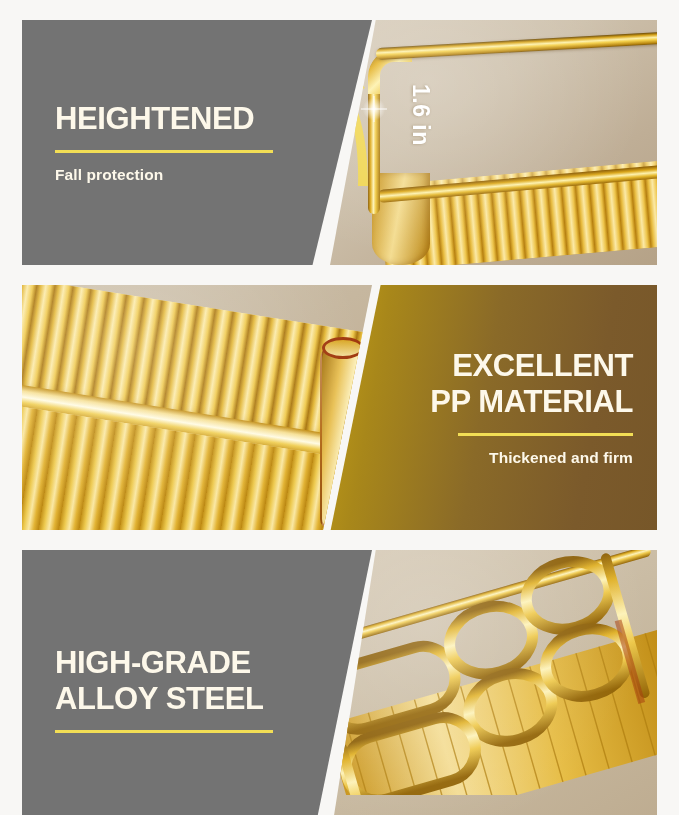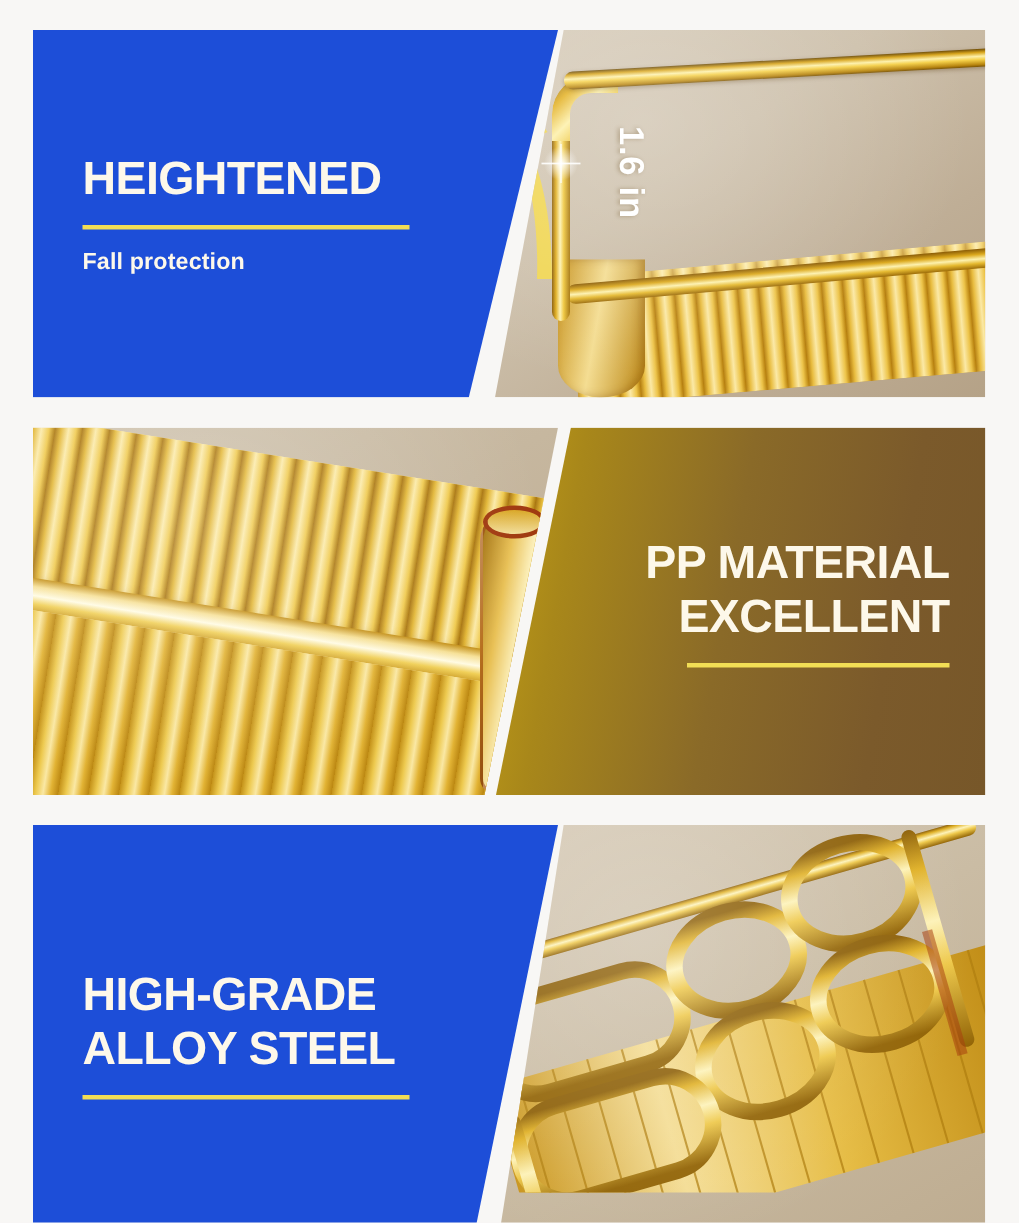--- a/index.html
+++ b/index.html
@@ -36,21 +36,21 @@
     position: absolute;
     top: 0;
     height: 100%;
   }
 
   
   .panel-text-left {
     left: 0;
     width: 350px;
     clip-path: polygon(0 0, 100% 0, 83% 100%, 0 100%);
-    background: #1d4ed8;
+    background: #737373;
     display: flex;
     flex-direction: column;
     justify-content: center;
     padding: 0 0 0 33px;
   }
 
   
   .panel-photo-right {
     left: 308px;
     width: 327px;
@@ -300,23 +300,24 @@
         <div class="tray-wall"></div>
         <div class="tray-lip"></div>
         <div class="tray-base"></div>
         <div class="tray-corner-post"></div>
         <div class="tray-corner-ring"></div>
         <div class="photo-vignette"></div>
       </div>
     </div>
 
     <div class="panel panel-text-right">
+      <div class="headline">EXCELLENT</div>
       <div class="headline">PP MATERIAL</div>
-      <div class="headline">EXCELLENT</div>
       <div class="divider"></div>
+      <div class="subline">Thickened and firm</div>
     </div>
   </div>
 
   <div class="row" id="row-alloy">
 
     <div class="panel panel-text-left">
       <div class="headline">HIGH-GRADE</div>
       <div class="headline">ALLOY STEEL</div>
       <div class="divider"></div>
     </div>

